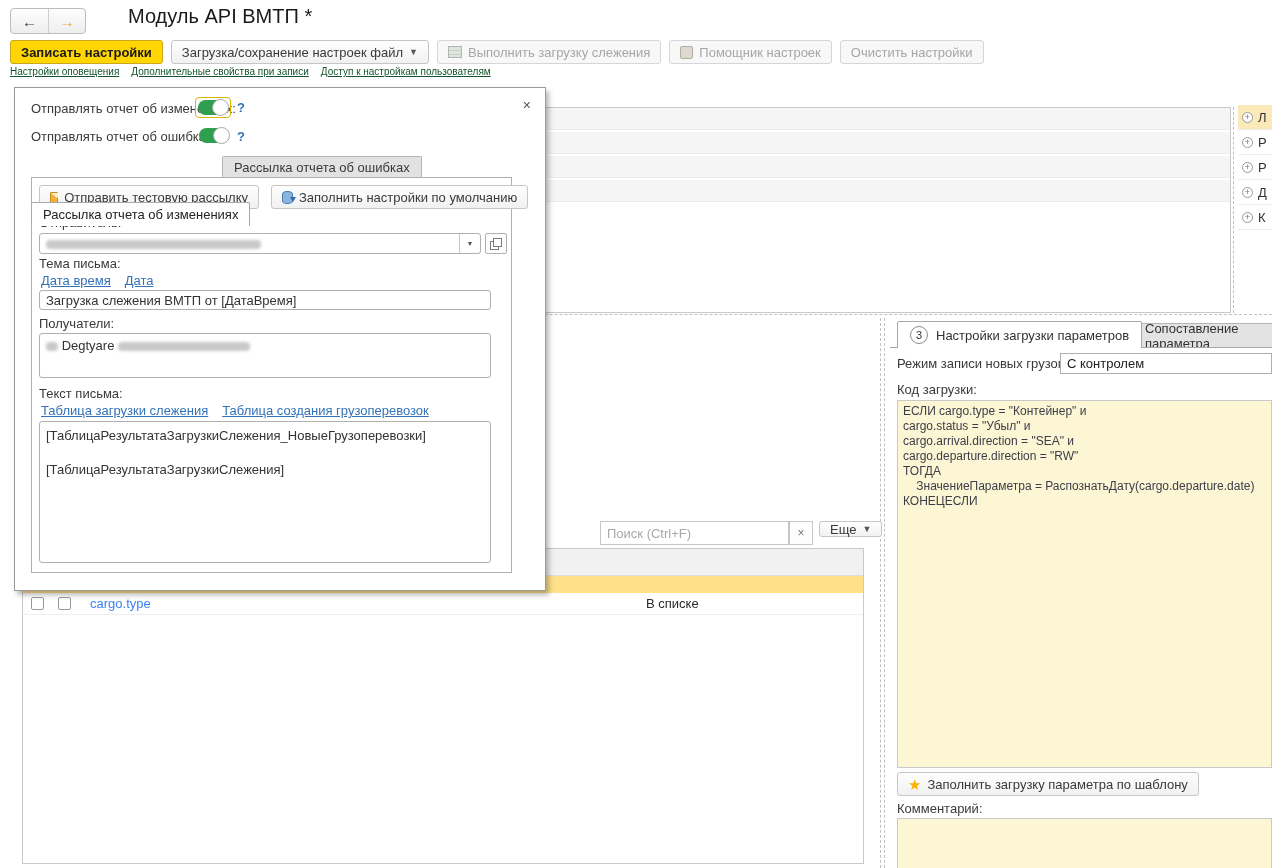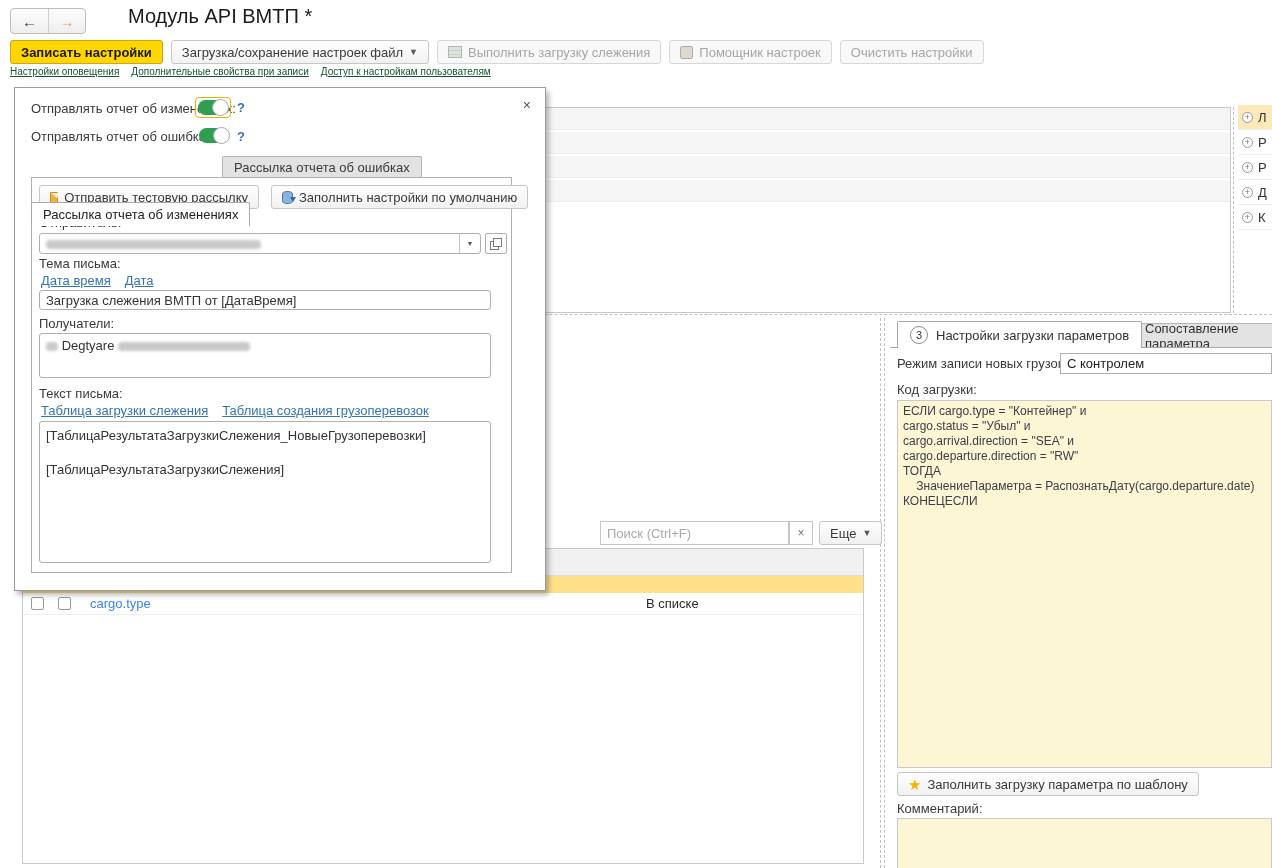--- a/index.html
+++ b/index.html
@@ -35,21 +35,21 @@
 
   .tree-panel { position:absolute; left:1238px; top:105px; width:34px; }
   .tree-row { height:25px; display:flex; align-items:center; gap:5px; padding-left:4px; border-bottom:1px solid #ededed; background:#fff; cursor:pointer; }
   .tree-row.sel { background:#fbe9b9; }
   .plus-ico { width:11px; height:11px; flex:0 0 11px; border:1px solid #9a9a9a; border-radius:50%; font-size:9px; line-height:9px; text-align:center; color:#777; background:#fff; }
 
   
   .search-input { position:absolute; left:600px; top:521px; width:189px; height:24px; border:1px solid #c6c6c6; padding:0 6px; font-size:13px; color:#8b5cf6; }
   .search-input::placeholder { color:#a9a9a9; }
   .clear-btn { position:absolute; left:789px; top:521px; width:24px; height:24px; background:#fdfdfd; border:1px solid #c6c6c6; color:#777; font-size:12px; cursor:pointer; }
-  .more-btn { position:absolute; left:819px; top:521px; height:24px; }
+  .more-btn { position:absolute; left:819px; top:521px; height:16px; }
   .table-box { position:absolute; left:22px; top:548px; width:842px; height:316px; border:1px solid #c9c9c9; background:#fff; }
   .tbl-header { height:27px; background:#f1f1f1; border-bottom:1px solid #dcdcdc; }
   .tbl-row-sel { height:17px; background:#ffe18a; }
   .tbl-row { height:22px; display:flex; align-items:center; border-bottom:1px solid #efefef; cursor:pointer; background:#fff; }
   .cb { width:13px; height:13px; border:1px solid #9a9a9a; border-radius:2px; background:#fff; margin-left:8px; cursor:pointer; }
   .cb + .cb { margin-left:14px; }
   .cell-name { margin-left:19px; color:#3b82f6; }
   .cell-cond { position:absolute; left:623px; color:#2a2a2a; }
 
   

